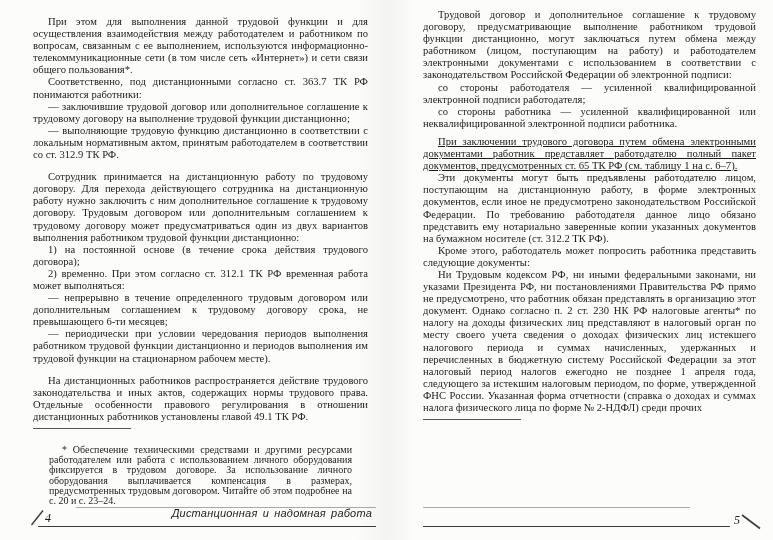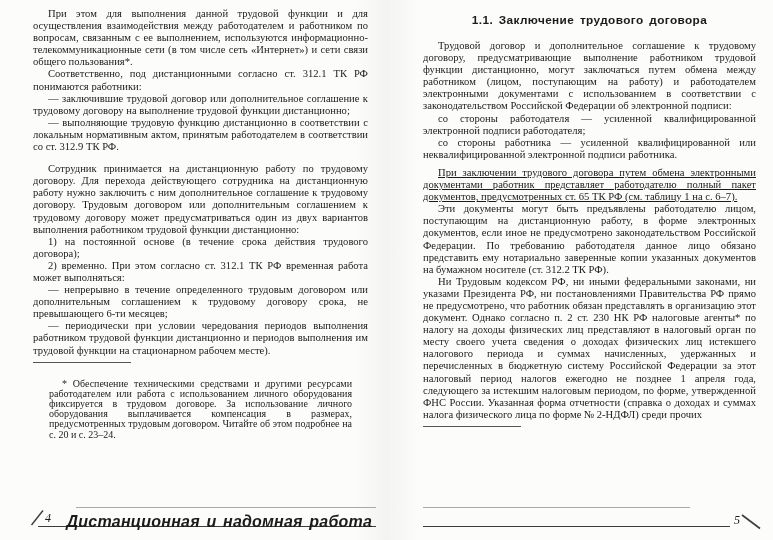--- a/index.html
+++ b/index.html
@@ -18,21 +18,21 @@
     background:
       linear-gradient(90deg, rgba(0,0,0,0) 46%, rgba(0,0,0,0.035) 50%, rgba(0,0,0,0) 54%),
       #fcfcfa;
   }
   .page{
     position:relative;
     width:386px;
     box-sizing:border-box;
     height:540px;
   }
-  .page-left{ padding:8px 18px 0 33px; }
+  .page-left{ padding:16px 18px 0 33px; }
   .page-right{ padding:9px 16px 0 37px; }
 
   .body-text{
     font-size:10.6px;
     line-height:12.1px;
     text-align:justify;
   }
   p.para{
     margin:0;
     text-indent:15px;
@@ -90,25 +90,25 @@
     position:absolute; bottom:0; height:0;
     border-top:1.6px solid #3c3c3a;
   }
   .footer-left .rule-thin{ left:46px; right:0; }
   .footer-left .rule-dark{ left:8px; right:0; }
   .footer-right .rule-thin{ left:0; right:72px; }
   .footer-right .rule-dark{ left:0; right:32px; }
 
   .running-title{
     position:absolute;
-    top:6px; right:4px;
+    top:0; right:4px;
     font-family:"Liberation Sans", sans-serif;
-    font-weight:bold;
+    font-weight:normal;
     font-style:italic;
-    font-size:16px;
+    font-size:11px;
     letter-spacing:0.2px;
     word-spacing:2px;
   }
   .page-number{
     font-family:"Liberation Serif", serif;
     font-style:italic;
     font-size:12px;
   }
   .pn-left{
     position:absolute; left:0; bottom:1px;
@@ -121,54 +121,55 @@
   .corner-svg{ display:block; }
 </style>
 </head>
 <body>
 
 <div class="spread">
 
   <div class="page page-left">
     <div class="body-text">
       <p class="para">При этом для выполнения данной трудовой функции и для осуществления взаимодействия между работодателем и работником по вопросам, связанным с ее выполнением, используются информационно-телекоммуникационные сети (в том числе сеть «Интернет») и сети связи общего пользования*.</p>
-      <p class="para">Соответственно, под дистанционными согласно ст. 312.1 ТК РФ понимаются работники:</p>
+      <p class="para">Соответственно, под дистанционными согласно ст. 363.7 ТК РФ понимаются работники:</p>
       <p class="para">— заключившие трудовой договор или дополнительное соглашение к трудовому договору на выполнение трудовой функции дистанционно;</p>
       <p class="para">— выполняющие трудовую функцию дистанционно в соответствии с локальным нормативным актом, принятым работодателем в соответствии со ст. 312.9 ТК РФ.</p>
       <p class="para gap">Сотрудник принимается на дистанционную работу по трудовому договору. Для перехода действующего сотрудника на дистанционную работу нужно заключить с ним дополнительное соглашение к трудовому договору. Трудовым договором или дополнительным соглашением к трудовому договору может предусматриваться один из двух вариантов выполнения работником трудовой функции дистанционно:</p>
       <p class="para">1) на постоянной основе (в течение срока действия трудового договора);</p>
       <p class="para">2) временно. При этом согласно ст. 312.1 ТК РФ временная работа может выполняться:</p>
       <p class="para">— непрерывно в течение определенного трудовым договором или дополнительным соглашением к трудовому договору срока, не превышающего 6-ти месяцев;</p>
       <p class="para">— периодически при условии чередования периодов выполнения работником трудовой функции дистанционно и периодов выполнения им трудовой функции на стационарном рабочем месте).</p>
+      <p class="para gap">На дистанционных работников распространяется действие трудового законодательства и иных актов, содержащих нормы трудового права. Отдельные особенности правового регулирования в отношении дистанционных работников установлены главой 49.1 ТК РФ.</p>
     </div>
     <div class="footnote-block">
       <hr class="footnote-sep">
       <p class="footnote">* Обеспечение техническими средствами и другими ресурсами работодателем или работа с использованием личного оборудования фиксируется в трудовом договоре. За использование личного оборудования выплачивается компенсация в размерах, предусмотренных трудовым договором. Читайте об этом подробнее на с. 20 и с. 23–24.</p>
     </div>
     <div class="footer footer-left">
       <div class="rule-thin"></div>
       <div class="rule-dark"></div>
       <div class="pn-left">
         <svg class="corner-svg" width="15" height="17" viewBox="0 0 15 17">
           <line x1="1.5" y1="16" x2="13" y2="1.5" stroke="#3c3c3a" stroke-width="1.4"></line>
         </svg>
         <span class="page-number">4</span>
       </div>
       <div class="running-title">Дистанционная и надомная работа</div>
     </div>
   </div>
 
   <div class="page page-right">
-    <h2 class="section-heading">1.1. Заключение трудового договора</h2>
     <div class="body-text">
       <p class="para">Трудовой договор и дополнительное соглашение к трудовому договору, предусматривающие выполнение работником трудовой функции дистанционно, могут заключаться путем обмена между работником (лицом, поступающим на работу) и работодателем электронными документами с использованием в соответствии с законодательством Российской Федерации об электронной подписи:</p>
       <p class="para">со стороны работодателя — усиленной квалифицированной электронной подписи работодателя;</p>
       <p class="para">со стороны работника — усиленной квалифицированной или неквалифицированной электронной подписи работника.</p>
       <p class="para gap-sm">При заключении трудового договора путем обмена электронными документами работник представляет работодателю полный пакет документов, предусмотренных ст. 65 ТК РФ (см. таблицу 1 на с. 6–7).</p>
       <p class="para">Эти документы могут быть предъявлены работодателю лицом, поступающим на дистанционную работу, в форме электронных документов, если иное не предусмотрено законодательством Российской Федерации. По требованию работодателя данное лицо обязано представить ему нотариально заверенные копии указанных документов на бумажном носителе (ст. 312.2 ТК РФ).</p>
+      <p class="para">Кроме этого, работодатель может попросить работника представить следующие документы:</p>
       <p class="para">Ни Трудовым кодексом РФ, ни иными федеральными законами, ни указами Президента РФ, ни постановлениями Правительства РФ прямо не предусмотрено, что работник обязан представлять в организацию этот документ. Однако согласно п. 2 ст. 230 НК РФ налоговые агенты* по налогу на доходы физических лиц представляют в налоговый орган по месту своего учета сведения о доходах физических лиц истекшего налогового периода и суммах начисленных, удержанных и перечисленных в бюджетную систему Российской Федерации за этот налоговый период налогов ежегодно не позднее 1 апреля года, следующего за истекшим налоговым периодом, по форме, утвержденной ФНС России. Указанная форма отчетности (справка о доходах и суммах налога физического лица по форме № 2-НДФЛ) среди прочих</p>
     </div>
     <div class="footnote-block">
       <hr class="footnote-sep">
     </div>
     <div class="footer footer-right">
       <div class="rule-thin"></div>
       <div class="rule-dark"></div>
       <div class="pn-right">
         <span class="page-number">5</span>

